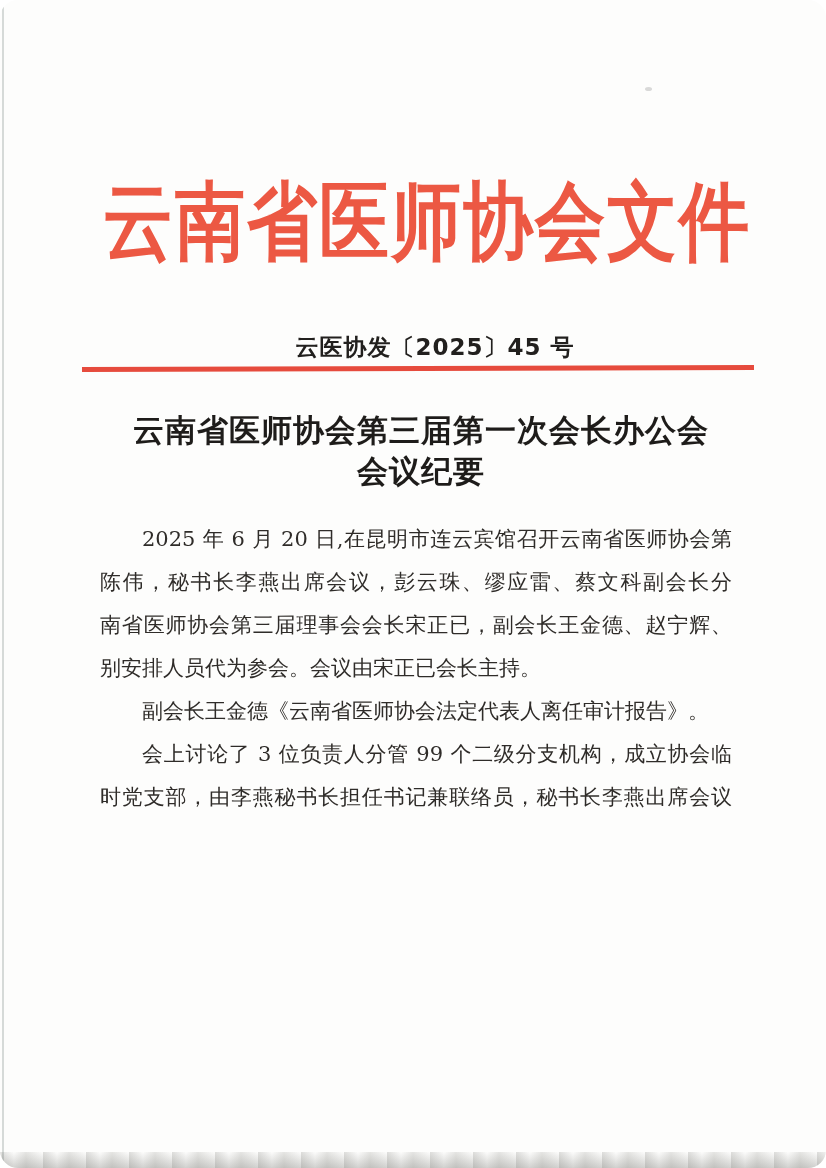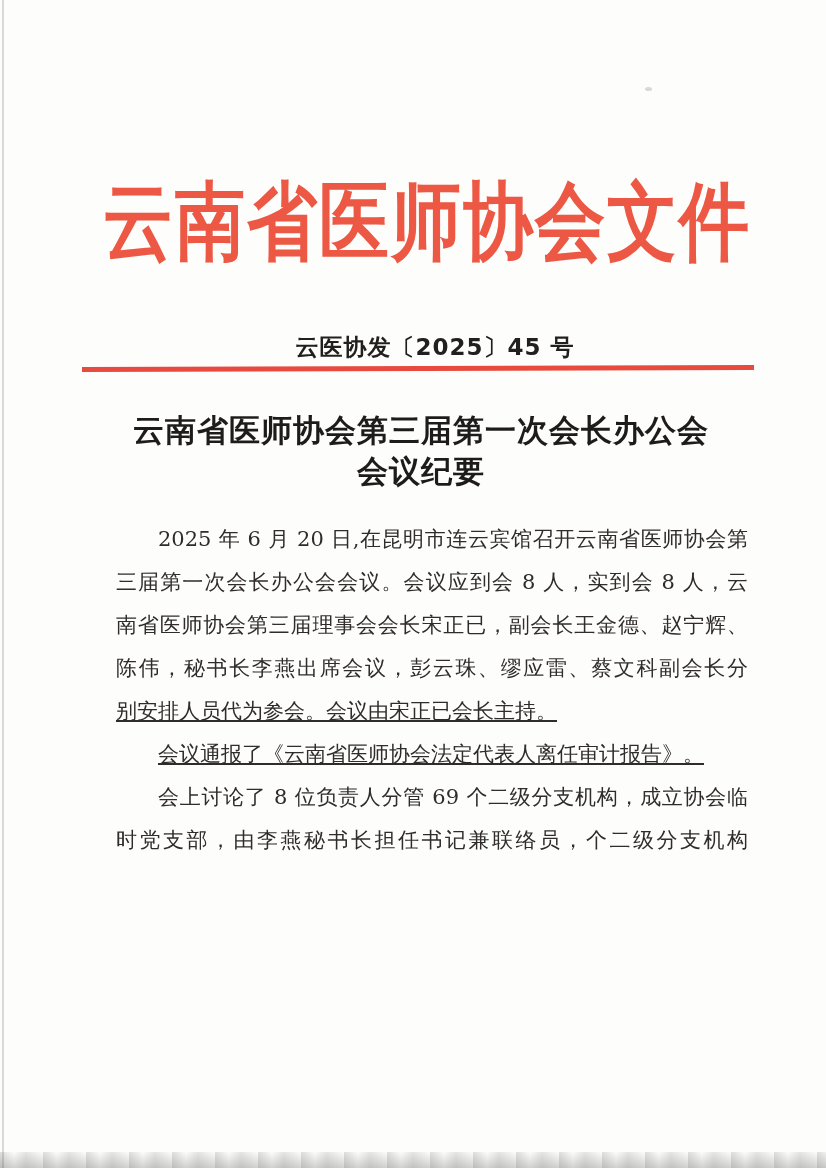--- a/index.html
+++ b/index.html
@@ -8,20 +8,21 @@
     background: #ffffff;
   }
   .page {
     position: relative;
     width: 826px;
     height: 1168px;
     background: #fdfdfc;
     overflow: hidden;
     font-family: "DejaVu Serif", "Liberation Serif", serif;
     color: var(--text-color, #2f2c29);
+    border-radius: 18px;
   }
 
   
   .org-title {
     position: absolute;
     top: 166px;
     left: 0;
     right: 0;
     text-align: center;
     font-size: 70px;
@@ -72,34 +73,33 @@
     line-height: 41px;
     letter-spacing: 1px;
     color: #1e1c1a;
     transform: translateX(8px);
   }
 
   
   .doc-body {
     position: absolute;
     top: 518px;
-    left: 116px;
+    left: 100px;
     width: 632px;
     font-size: 21px;
     line-height: 43px;
     color: var(--text-color, #2f2c29);
   }
   .doc-body .line {
     text-align: justify;
     text-align-last: justify;
     white-space: nowrap;
   }
   .doc-body .line.last {
     text-align-last: left;
-    text-decoration: underline;
   }
   .doc-body .line.first {
     text-indent: 2em;
   }
 
   
   .scan-edge-left {
     position: absolute;
     top: 0;
     bottom: 0;
@@ -140,26 +140,25 @@
 
   <div class="red-rule"></div>
 
   <div class="doc-title">
     <div>云南省医师协会第三届第一次会长办公会</div>
     <div>会议纪要</div>
   </div>
 
   <div class="doc-body">
       <div class="line first">2025 年 6 月 20 日,在昆明市连云宾馆召开云南省医师协会第</div>
-      <div class="line">三届第一次会长办公会会议。会议应到会 8 人，实到会 8 人，云</div>
+      <div class="line">陈伟，秘书长李燕出席会议，彭云珠、缪应雷、蔡文科副会长分</div>
       <div class="line">南省医师协会第三届理事会会长宋正已，副会长王金德、赵宁辉、</div>
-      <div class="line">陈伟，秘书长李燕出席会议，彭云珠、缪应雷、蔡文科副会长分</div>
       <div class="line last">别安排人员代为参会。会议由宋正已会长主持。</div>
-      <div class="line first last">会议通报了《云南省医师协会法定代表人离任审计报告》。</div>
-      <div class="line first">会上讨论了 8 位负责人分管 69 个二级分支机构，成立协会临</div>
-      <div class="line">时党支部，由李燕秘书长担任书记兼联络员，个二级分支机构</div>
+      <div class="line first last">副会长王金德《云南省医师协会法定代表人离任审计报告》。</div>
+      <div class="line first">会上讨论了 3 位负责人分管 99 个二级分支机构，成立协会临</div>
+      <div class="line">时党支部，由李燕秘书长担任书记兼联络员，秘书长李燕出席会议</div>
     </div>
 
   <div class="scan-edge-left"></div>
   <div class="scan-edge-bottom"></div>
   <div class="scan-speck"></div>
 
 </div>
 
 </body></html>

